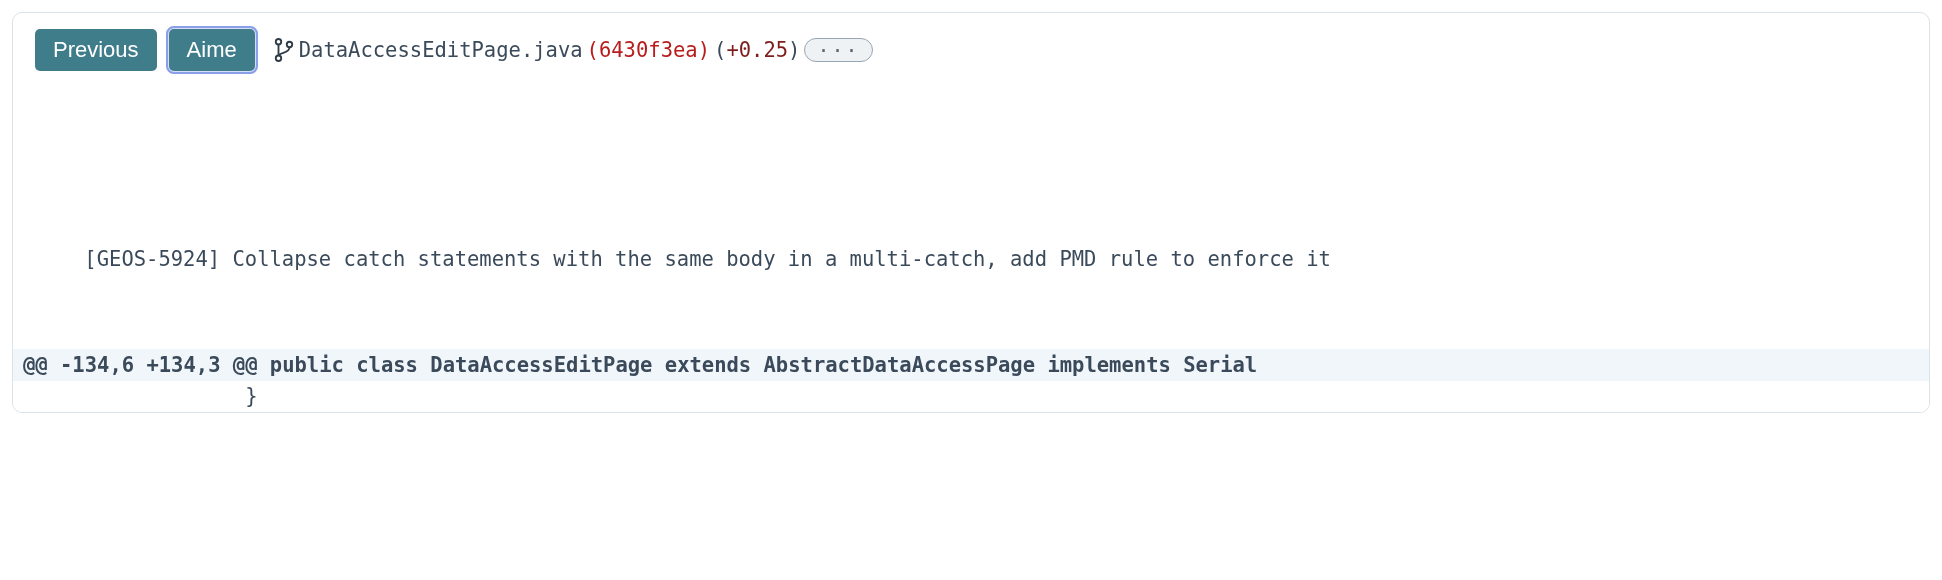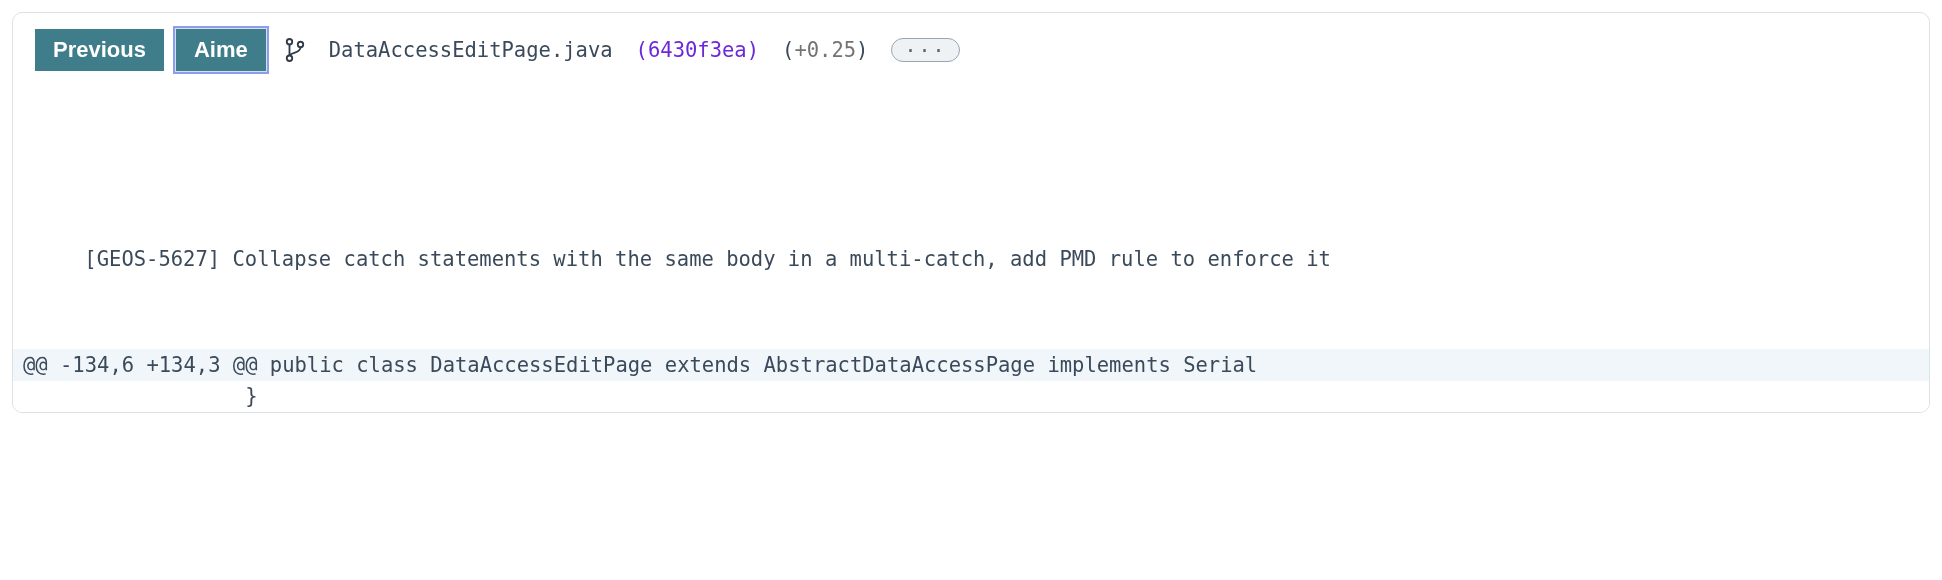--- a/index.html
+++ b/index.html
@@ -23,50 +23,50 @@
   .toolbar {
     display: flex;
     align-items: center;
     gap: 12px;
     flex-wrap: wrap;
   }
   .btn {
     background: #3f7d8a;
     color: #fff;
     border: none;
-    border-radius: 0;
+    border-radius: 5px;
     padding: 8px 18px;
     font-family: -apple-system, BlinkMacSystemFont, "Segoe UI", Helvetica, Arial, sans-serif;
     font-size: 22px;
-    font-weight: 700;
+    font-weight: 400;
     cursor: pointer;
   }
   .btn.focus {
     outline: 2px solid #8a9fe8;
     outline-offset: 1px;
     box-shadow: 0 0 0 3px rgba(138,159,232,0.35);
   }
   .branch-icon {
     width: 22px;
     height: 26px;
     stroke: #2f3b47;
     stroke-width: 2;
     fill: none;
     margin-left: 6px;
   }
   .title-group {
     display: flex;
     align-items: center;
-    gap: 23px;
+    gap: 4px;
     white-space: pre;
   }
   .filename   { color: #3a4a5a; }
-  .hash       { color: #6d28d9; }
+  .hash       { color: #b91c1c; }
   .delta-wrap { color: #3a4a5a; }
-  .delta-val  { color: #737373; }
+  .delta-val  { color: #7f1d1d; }
   .pill {
     display: inline-flex;
     align-items: center;
     justify-content: center;
     border: 1.5px solid #9aa6b2;
     background: #eef2f5;
     border-radius: 14px;
     padding: 0 12px;
     height: 24px;
     font-size: 20px;
@@ -77,20 +77,21 @@
   }
   .meta {
     margin-top: 14px;
     line-height: 1.55;
     white-space: pre;
   }
   .hunk {
     background: #f1f6fb;
     padding: 4px 10px;
     white-space: pre;
+    font-weight: bold;
   }
   .code {
     line-height: 1.52;
   }
   .line {
     white-space: pre;
     padding: 0 10px;
   }
   .ctx { background: #fff; }
 </style>
@@ -114,21 +115,21 @@
         </svg>
         <span class="filename">DataAccessEditPage.java</span>
         <span class="hash">(<span>6430f3ea</span>)</span>
         <span class="delta-wrap">(<span class="delta-val">+0.25</span>)</span>
         <span class="pill">···</span>
       </span>
     </div>
 
     <div class="meta">
       <div>&nbsp;</div>
-      <div>    [GEOS-5627] Collapse catch statements with the same body in a multi-catch, add PMD rule to enforce it</div>
+      <div>    [GEOS-5924] Collapse catch statements with the same body in a multi-catch, add PMD rule to enforce it</div>
     </div>
   </div>
 
   <div class="hunk">@@ -134,6 +134,3 @@ public class DataAccessEditPage extends AbstractDataAccessPage implements Serial</div>
 
   <div class="code" id="code">
       <div class="line ctx">                  }</div>
     </div>
 
 </div>

